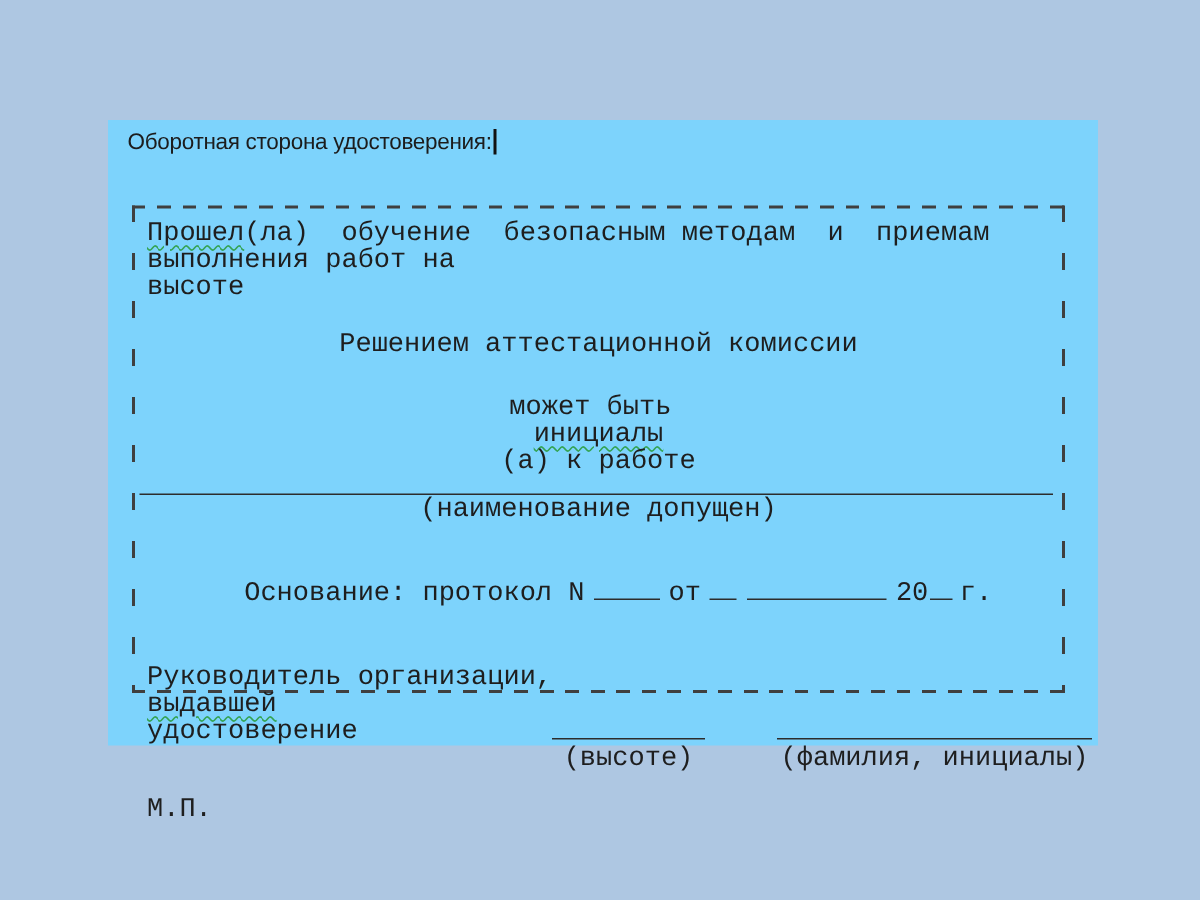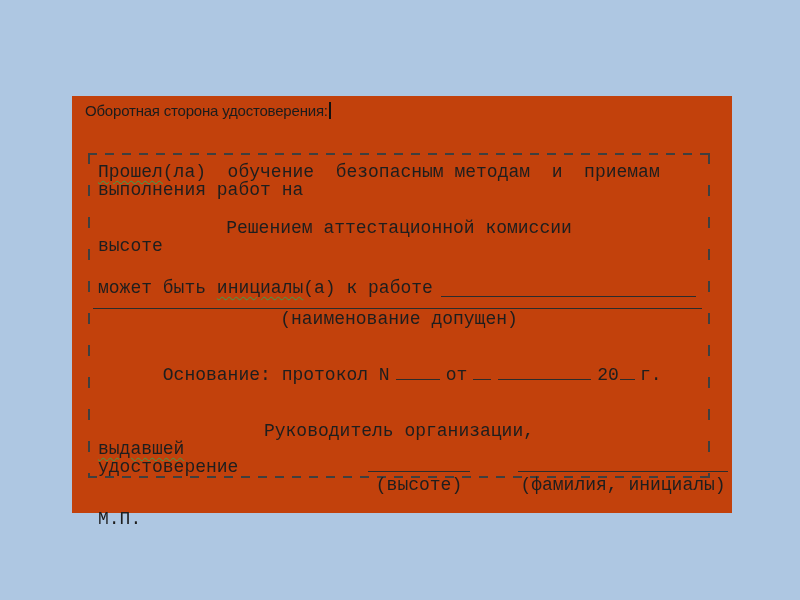--- a/index.html
+++ b/index.html
@@ -6,23 +6,23 @@
   html, body { margin: 0; padding: 0; }
   body {
     width: 800px; height: 600px;
     background: #aec7e2;
     position: relative;
     overflow: hidden;
     font-family: "Liberation Sans", sans-serif;
   }
   .document {
     position: absolute;
-    left: 72px; top: 96px;
+    left: 72px; top: 80px;
     width: 660px; height: 417px;
-    background: #c2410c;
+    background: #7dd3fc;
   }
   .title-row {
     position: absolute;
     left: 13px; top: 4px;
     display: flex; align-items: center;
     height: 20px;
   }
   .doc-title {
     font-size: 15px;
     color: #1c1c1c;
@@ -62,35 +62,35 @@
     text-decoration-color: #33a352;
     text-decoration-thickness: 1px;
     text-underline-offset: 3px;
   }
   .blank {
     display: inline-block;
     border-bottom: 1px solid #2c2c2c;
     height: 13px;
   }
   .commission-line { margin-top: 20px; }
-  .admit-row { display: flex; align-items: flex-end; margin-top: 24px; }
+  .admit-row { display: flex; align-items: center; margin-top: 24px; flex-direction: column; }
   .admit-text { white-space: pre; }
   .admit-blank { flex: 1; margin: 0 4px 0 8px; }
   .rule {
     border-bottom: 1px solid #2c2c2c;
     margin: 11px -2px 0 -5px;
     height: 0;
   }
   .work-caption { margin-top: 1px; }
   .basis-row { margin-top: 20px; }
   .b1 { width: 44px; margin: 0 6px; }
   .b2 { width: 18px; margin: 0 6px 0 6px; }
   .b3 { width: 93px; margin: 0 6px 0 1px; }
   .b4 { width: 15px; margin: 0 5px 0 1px; }
-  .head-line1 { margin-top: 20px; text-align: center; }
+  .head-line1 { margin-top: 20px; }
   .sig-grid {
     display: grid;
     grid-template-columns: 222px 102px 210px;
     column-gap: 11px;
     align-items: end;
     gap: 48px;
   }
   .sig-blank {
     height: 0;
     border-bottom: 1px solid #2c2c2c;
@@ -107,23 +107,23 @@
 
   <div class="title-row">
     <span class="doc-title">Оборотная сторона удостоверения:</span>
     <span class="caret"></span>
   </div>
 
   <div class="form-box">
 
     <div class="mono"><span class="squiggle">Прошел</span><span>(ла)  обучение  безопасным методам  и  приемам выполнения работ на</span></div>
 
+    <div class="mono">высоте</div>
+
     <div class="mono centered commission-line">Решением аттестационной комиссии</div>
-
-    <div class="mono">высоте</div>
 
     <div class="mono admit-row">
       <span class="admit-text">может быть </span><span class="admit-text squiggle">инициалы</span><span class="admit-text">(а) к работе</span>
       <span class="blank admit-blank"></span>
     </div>
 
     <div class="rule"></div>
 
     <div class="mono centered work-caption">(наименование допущен)</div>
 

